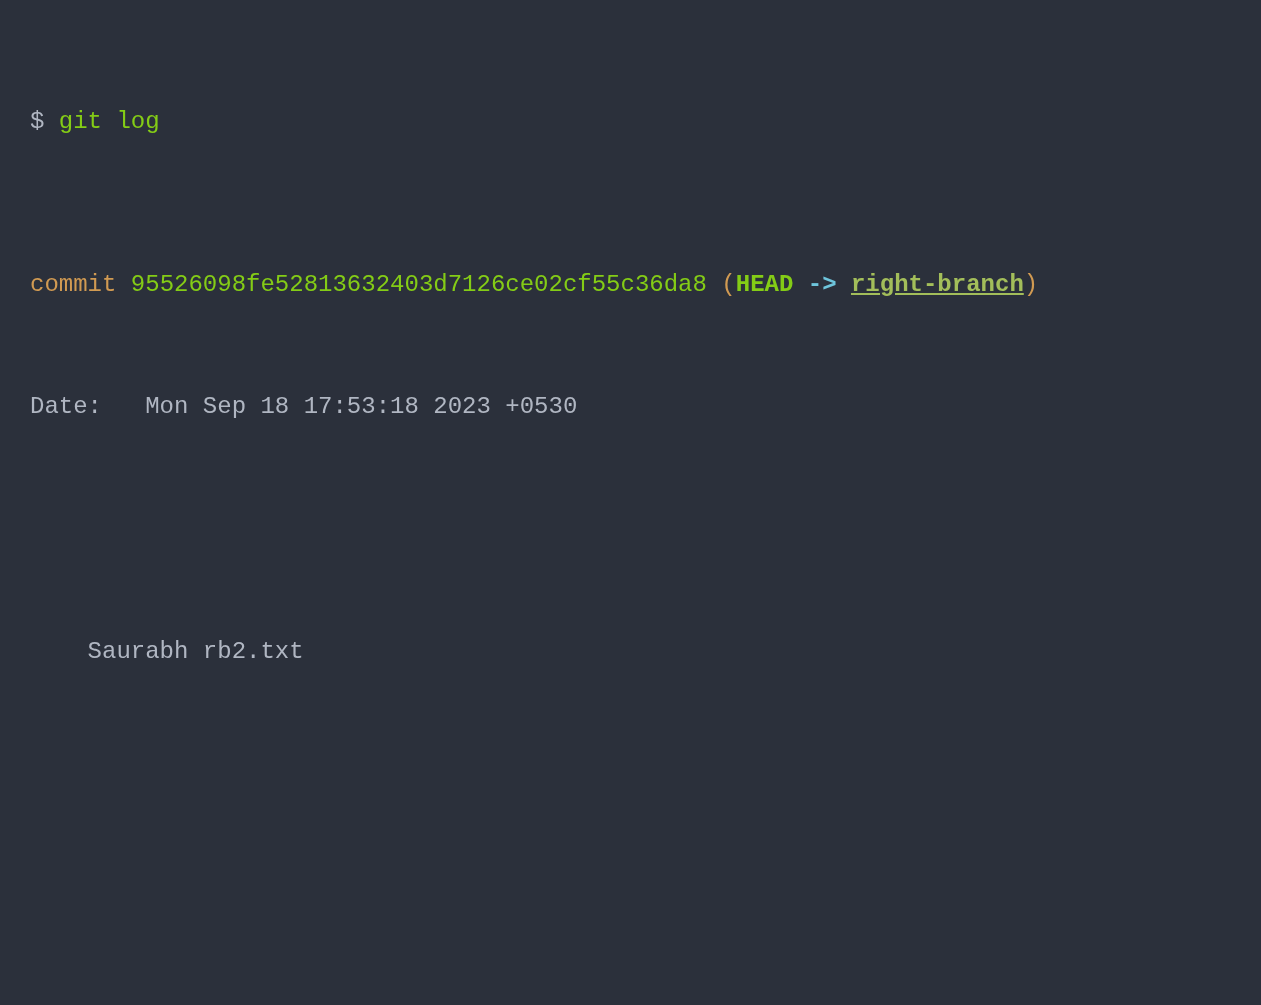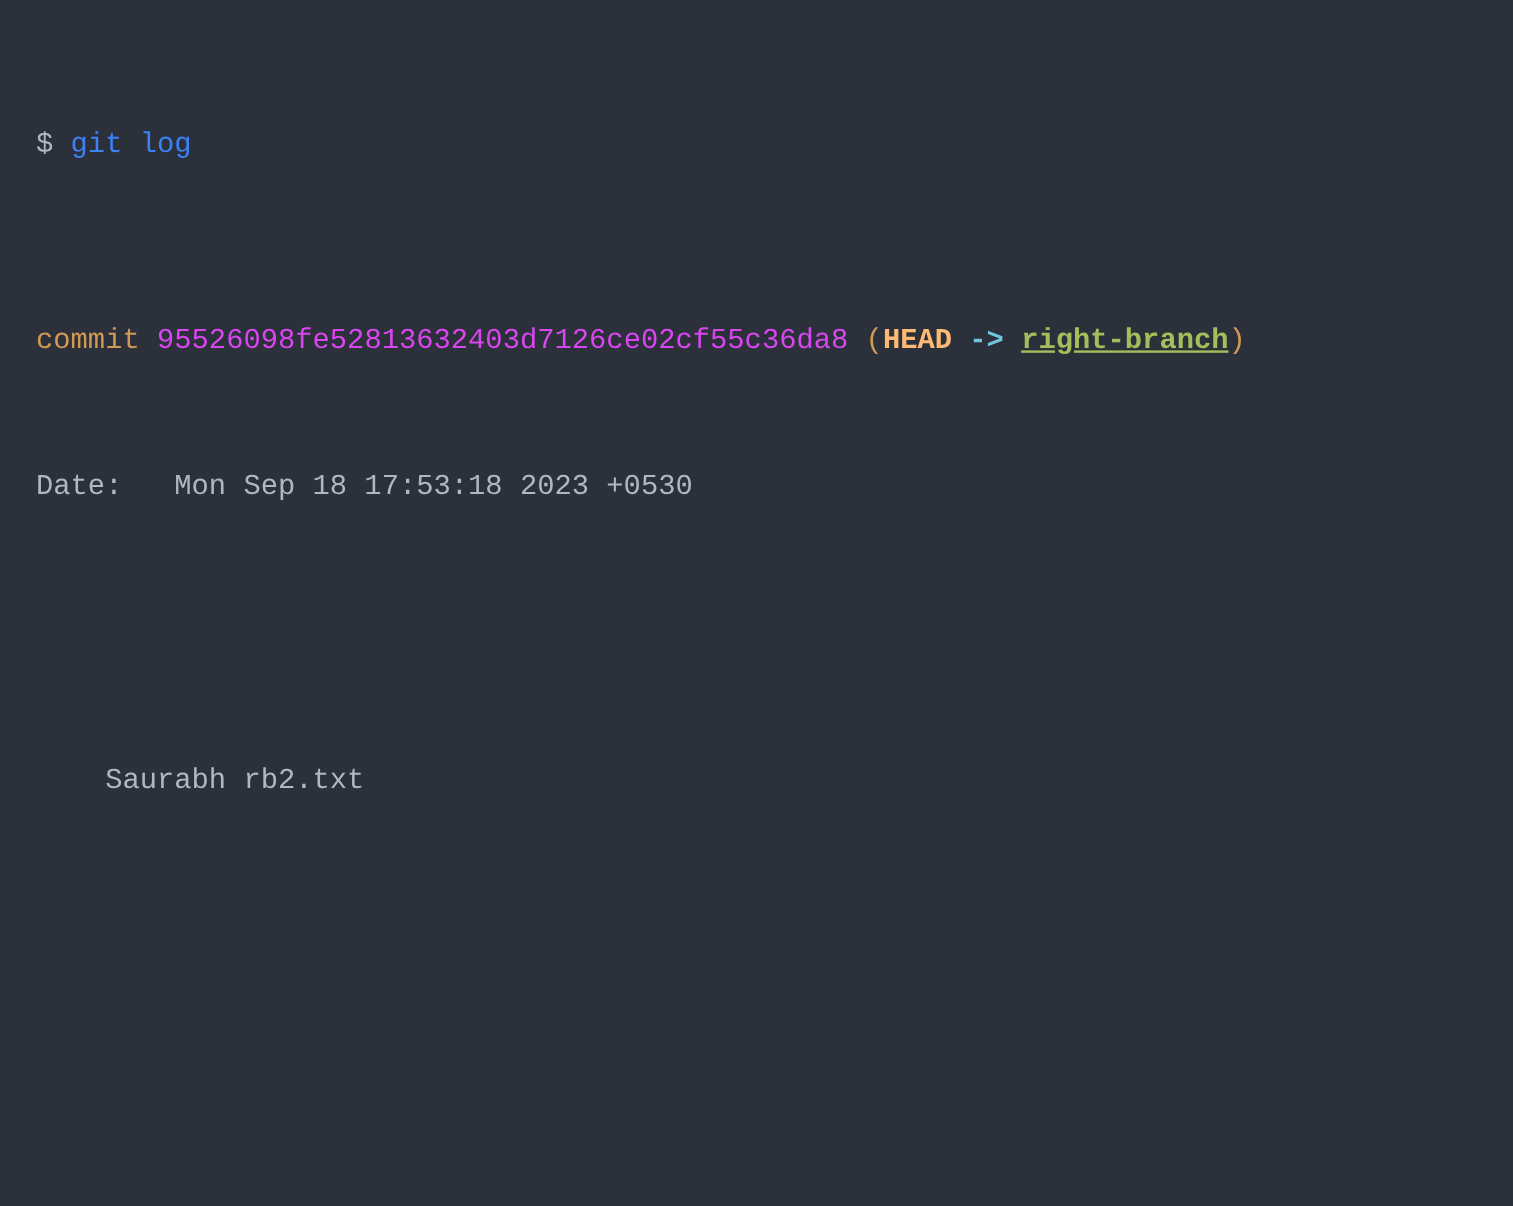--- a/index.html
+++ b/index.html
@@ -17,38 +17,38 @@
       width: 1261px;
       min-height: 1005px;
     }
     .terminal {
       white-space: pre;
     }
     .prompt {
       color: #b0b6c2;
     }
     .command {
-      color: #3b82f6;
+      color: #84cc16;
     }
     .commit-word {
       color: #d19a52;
       text-align: center;
     }
     .commit-hash {
-      color: #d946ef;
+      color: #84cc16;
       margin-top: 32px;
     }
     .metadata {
       color: #b0b6c2;
     }
     .paren {
       color: #d19a52;
     }
     .head-ref {
-      color: #fdba74;
+      color: #84cc16;
       font-weight: bold;
     }
     .arrow {
       color: #6ec5dc;
       font-weight: bold;
     }
     .branch {
       color: #a3be5a;
       font-weight: bold;
       text-decoration: underline;

